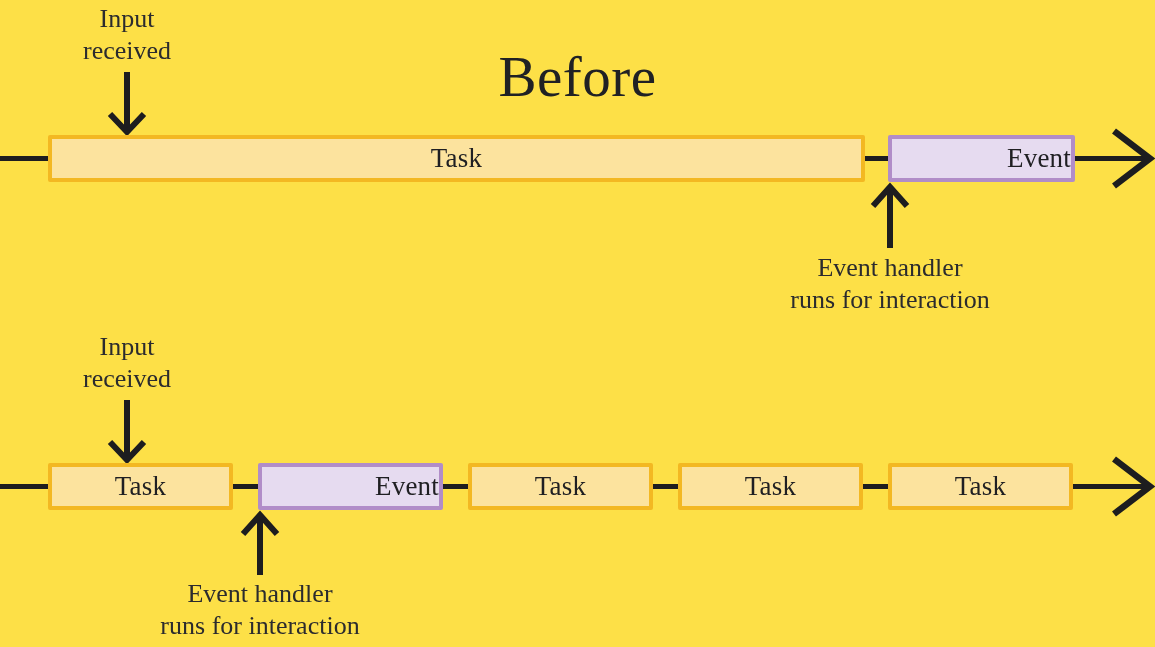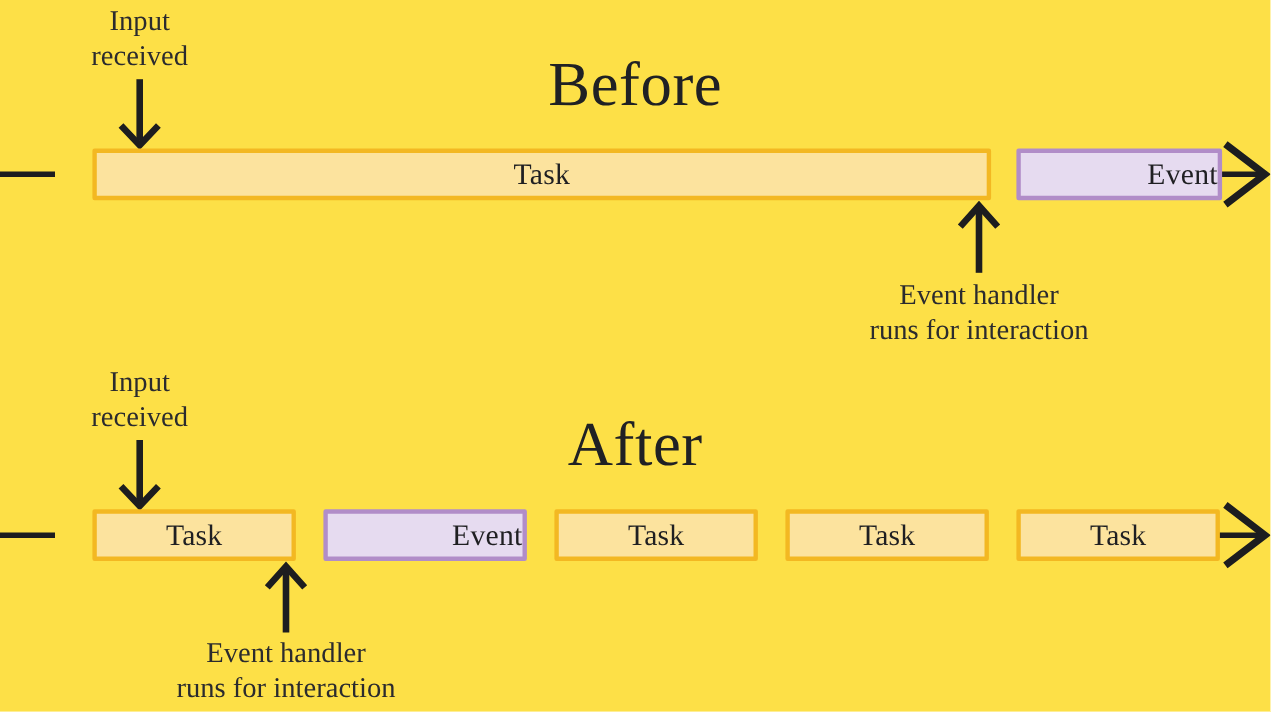--- a/index.html
+++ b/index.html
@@ -26,21 +26,21 @@
   }
   svg.lines .seg{stroke:var(--ink);stroke-width:5;fill:none;}
   svg.lines .arrow{stroke:var(--ink);stroke-width:6;fill:none;stroke-linejoin:miter;}
   svg.lines .head{stroke:var(--ink);stroke-width:6.5;fill:none;stroke-linejoin:miter;}
   .box{
     position:absolute;
     height:47px;
     box-sizing:border-box;
     border:4px solid;
     border-radius:2px;
-    display:flex;align-items:center;justify-content:center;margin-left:36px;
+    display:flex;align-items:center;justify-content:center;
   }
   .box.task{background:var(--task-fill);border-color:var(--task-border);}
   .box.event{background:var(--event-fill);border-color:var(--event-border);justify-content:flex-end;}
   .box-label{
     font-size:27px;
     color:#1f1f22;
     line-height:1;
     letter-spacing:0.2px;
   }
   .title{
@@ -106,21 +106,20 @@
   <div class="box event" style="left:888px;top:135px;width:187px;">
     <span class="box-label">Event</span>
   </div>
 
   <div class="note" style="left:738px;top:252px;width:304px;">Event handler
 runs for interaction</div>
 
   <div class="note" style="left:47px;top:331px;width:160px;">Input
 received</div>
 
-  <div class="title" style="top:376px;">After</div>
 
   <div class="box task" style="left:48px;top:463px;width:185px;">
     <span class="box-label">Task</span>
   </div>
 
   <div class="box event" style="left:258px;top:463px;width:185px;">
     <span class="box-label">Event</span>
   </div>
 
   <div class="box task" style="left:468px;top:463px;width:185px;">

